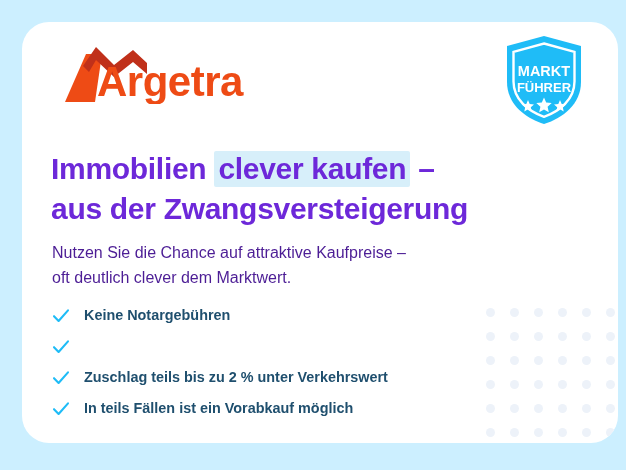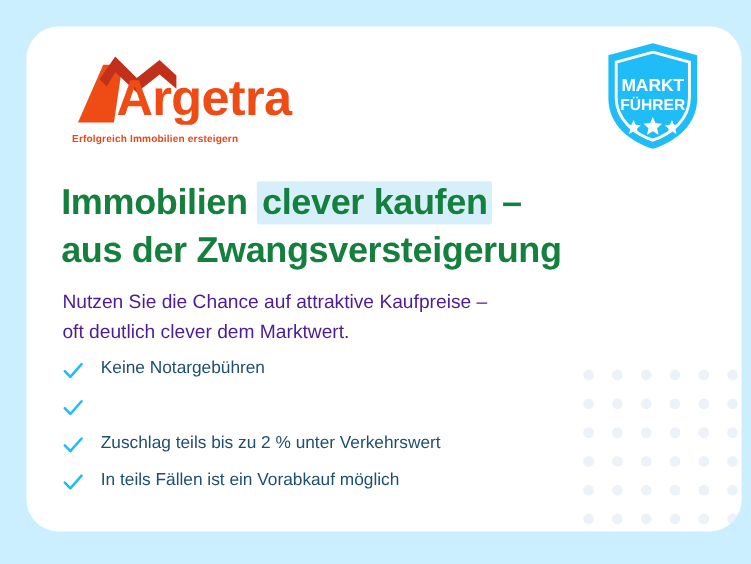--- a/index.html
+++ b/index.html
@@ -91,21 +91,21 @@
 
   
   .headline {
     position: absolute;
     left: 29px;
     top: 108px;
     width: 530px;
     font-size: 30px;
     font-weight: bold;
     line-height: 1.28;
-    color: #15803d;
+    color: #6d28d9;
     letter-spacing: -0.3px;
   }
   .headline .hl {
     background: #D7EFFA;
     padding: 1px 4px 2px 4px;
     border-radius: 2px;
     box-decoration-break: clone;
     -webkit-box-decoration-break: clone;
   }
   .headline .line2 {
@@ -130,23 +130,24 @@
     position: absolute;
     left: 30px;
     top: 278px;
     width: 470px;
     list-style: none;
     margin: 0;
     padding: 0;
   }
   .bullet {
     display: flex;
-    align-items: flex-start;
+    align-items: center;
     gap: 14px;
     height: 31px;
+    font-weight: bold;
   }
   .bullet-check {
     flex: 0 0 auto;
     width: 18px;
     height: 18px;
     display: block;
   }
   .bullet-text {
     font-size: 14.4px;
     color: #1F4F6E;
@@ -198,21 +199,20 @@
         <span style="background: rgb(237, 242, 249);"></span>
         <span style="background: rgb(237, 242, 249);"></span>
       </div>
 
     <div class="logo">
       <svg class="logo-mark" viewBox="0 0 200 60" aria-hidden="true">
         <path d="M6 58 L27 10 L43 10 L36 58 Z" fill="#EE4B15"></path>
         <path d="M24 22 L37 3 L55 21 L74 6 L88 19 L88 30 L74 18 L55 33 L37 16 L30 28 Z" fill="#C0301A"></path>
         <text x="38" y="52" font-family="Liberation Sans, sans-serif" font-size="42" font-weight="bold" fill="#EE4B15" letter-spacing="-0.5">Argetra</text>
       </svg>
-      <div class="logo-tagline">Erfolgreich Immobilien ersteigern</div>
     </div>
 
     <svg class="badge" viewBox="0 0 82 92">
       <path d="M41 2 L78 12 L78 48 C78 70 60 84 41 90 C22 84 4 70 4 48 L4 12 Z" fill="#1FBCF7"></path>
       <path d="M41 9.5 L71.5 17.8 L71.5 47.5 C71.5 65.5 56.5 77.5 41 82.8 C25.5 77.5 10.5 65.5 10.5 47.5 L10.5 17.8 Z" fill="none" stroke="#FFFFFF" stroke-width="2.4"></path>
       <text x="41" y="42" text-anchor="middle" font-family="Liberation Sans, sans-serif" font-size="14.5" font-weight="bold" fill="#FFFFFF">MARKT</text>
       <text x="41" y="58" text-anchor="middle" font-family="Liberation Sans, sans-serif" font-size="13" font-weight="bold" fill="#FFFFFF">FÜHRER</text>
       <g fill="#FFFFFF">
         <path d="M25 66 L26.7 70 L31 70.4 L27.8 73.3 L28.7 77.6 L25 75.3 L21.3 77.6 L22.2 73.3 L19 70.4 L23.3 70 Z"></path>
         <path d="M41 63.5 L43.2 68.6 L48.7 69.1 L44.6 72.8 L45.8 78.3 L41 75.4 L36.2 78.3 L37.4 72.8 L33.3 69.1 L38.8 68.6 Z"></path>

